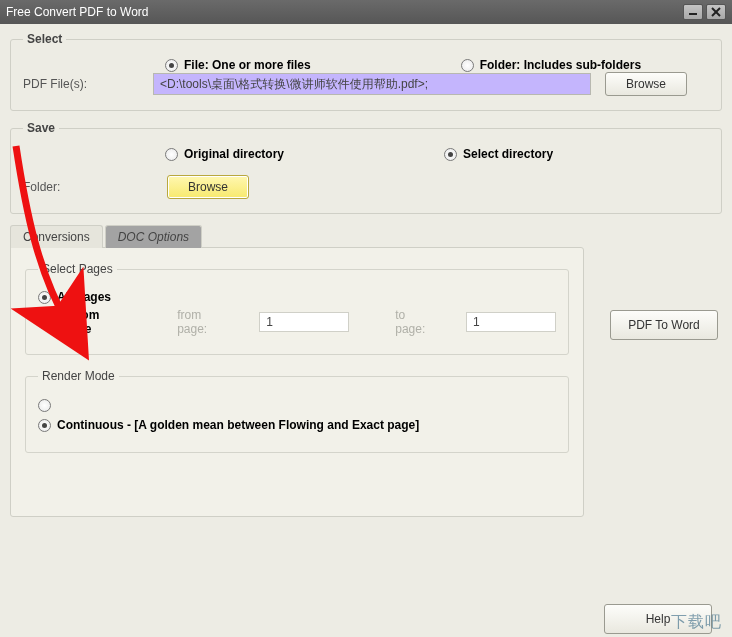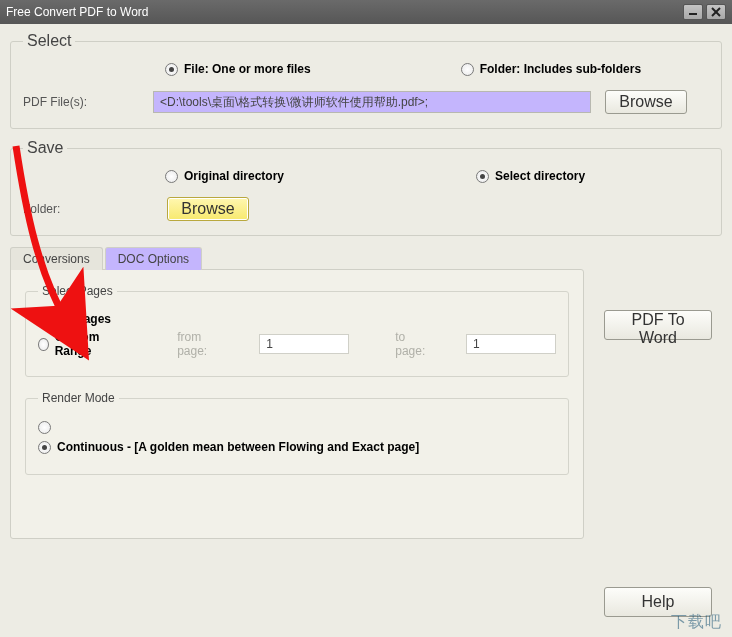--- a/index.html
+++ b/index.html
@@ -41,21 +41,22 @@
   fieldset.group {
     border: 1px solid #cfcfc6;
     border-radius: 3px;
     margin: 0 0 10px 0;
     padding: 12px 12px 14px 12px;
     position: relative;
   }
   fieldset.group > legend {
     padding: 0 4px;
     color: #444;
-    font-size: 16px;
+    font-size: 12px;
+    font-weight: bold;
   }
   .row { display: flex; align-items: center; }
   .radio {
     display: inline-flex; align-items: center;
     margin-right: 30px;
     cursor: pointer;
     font-weight: bold;
   }
   .radio .dot {
     width: 13px; height: 13px;
@@ -87,21 +88,21 @@
   }
   input.text[readonly] { color: #444; }
   .btn {
     height: 24px;
     min-width: 70px;
     padding: 0 12px;
     border: 1px solid #9a9a90;
     border-radius: 3px;
     background: linear-gradient(#fdfdfa,#e9e8df);
     cursor: pointer;
-    font-family: inherit; font-size: 16px;
+    font-family: inherit; font-size: 12px;
     color: #333;
     text-align: center;
   }
   .btn-yellow {
     background: linear-gradient(#fff7b0,#f7e96e);
     border-color: #b9a83e;
     box-shadow: inset 0 0 0 1px #fff;
   }
   
   .tabs {
@@ -119,21 +120,22 @@
     border: 1px solid #cfcfc6;
     border-bottom: none;
     border-radius: 3px 3px 0 0;
     padding: 4px 12px;
     background: #e6e5dc;
     cursor: pointer;
     color: #444;
     margin-right: 2px;
   }
   .tab.active {
-    background: #c4b5fd;
+    background: #a3a3a3;
+    font-style: italic;
   }
   .tabbody {
     border: 1px solid #cfcfc6;
     background: #f2f1e9;
     border-radius: 0 3px 3px 3px;
     padding: 14px 14px 16px 14px;
     width: 574px;
     min-height: 270px;
   }
   fieldset.inner {
@@ -147,29 +149,29 @@
     width: 90px;
     height: 20px;
     color: #aaa;
     background: #fff;
     border: 1px solid #d0d0c8;
   }
   .page-range .plabel { color: #b0b0a8; margin: 0 8px 0 18px; }
   .render .radio { display: flex; margin: 6px 0; }
   .right-actions {
     position: absolute;
-    right: 20px;
+    right: 14px;
     top: 286px;
   }
   .btn-big {
     width: 108px; height: 30px;
   }
   .help-area {
     position: absolute;
-    right: 20px; bottom: 20px;
+    right: 20px; bottom: 3px;
   }
   
   .arrow {
     position: absolute;
     left: -2px; top: 118px;
     width: 120px; height: 220px;
     pointer-events: none;
     z-index: 50;
   }
   
@@ -207,30 +209,30 @@
     <div class="row" style="margin-left:142px; gap:0;">
       <div class="radio selected">
         <span class="dot"></span>
         <span>File:  One or more files</span>
       </div>
       <div class="radio" style="margin-left:120px;">
         <span class="dot"></span>
         <span>Folder: Includes sub-folders</span>
       </div>
     </div>
-    <div class="row" style="margin-top:14px;">
+    <div class="row" style="">
       <span class="lbl-side">PDF File(s):</span>
       <input class="text" style="flex: 0 0 438px;" readonly="" value="&lt;D:\tools\桌面\格式转换\微讲师软件使用帮助.pdf&gt;;">
       <button class="btn" style="margin-left:14px; width:82px;">Browse</button>
     </div>
   </fieldset>
 
   <fieldset class="group">
     <legend>Save</legend>
-    <div class="row" style="margin-left:142px;gap:32px;">
+    <div class="row" style="margin-left:142px;">
       <div class="radio">
         <span class="dot"></span>
         <span>Original directory</span>
       </div>
       <div class="radio selected" style="margin-left:130px;">
         <span class="dot"></span>
         <span>Select directory</span>
       </div>
     </div>
     <div class="row" style="margin-top:14px;">

